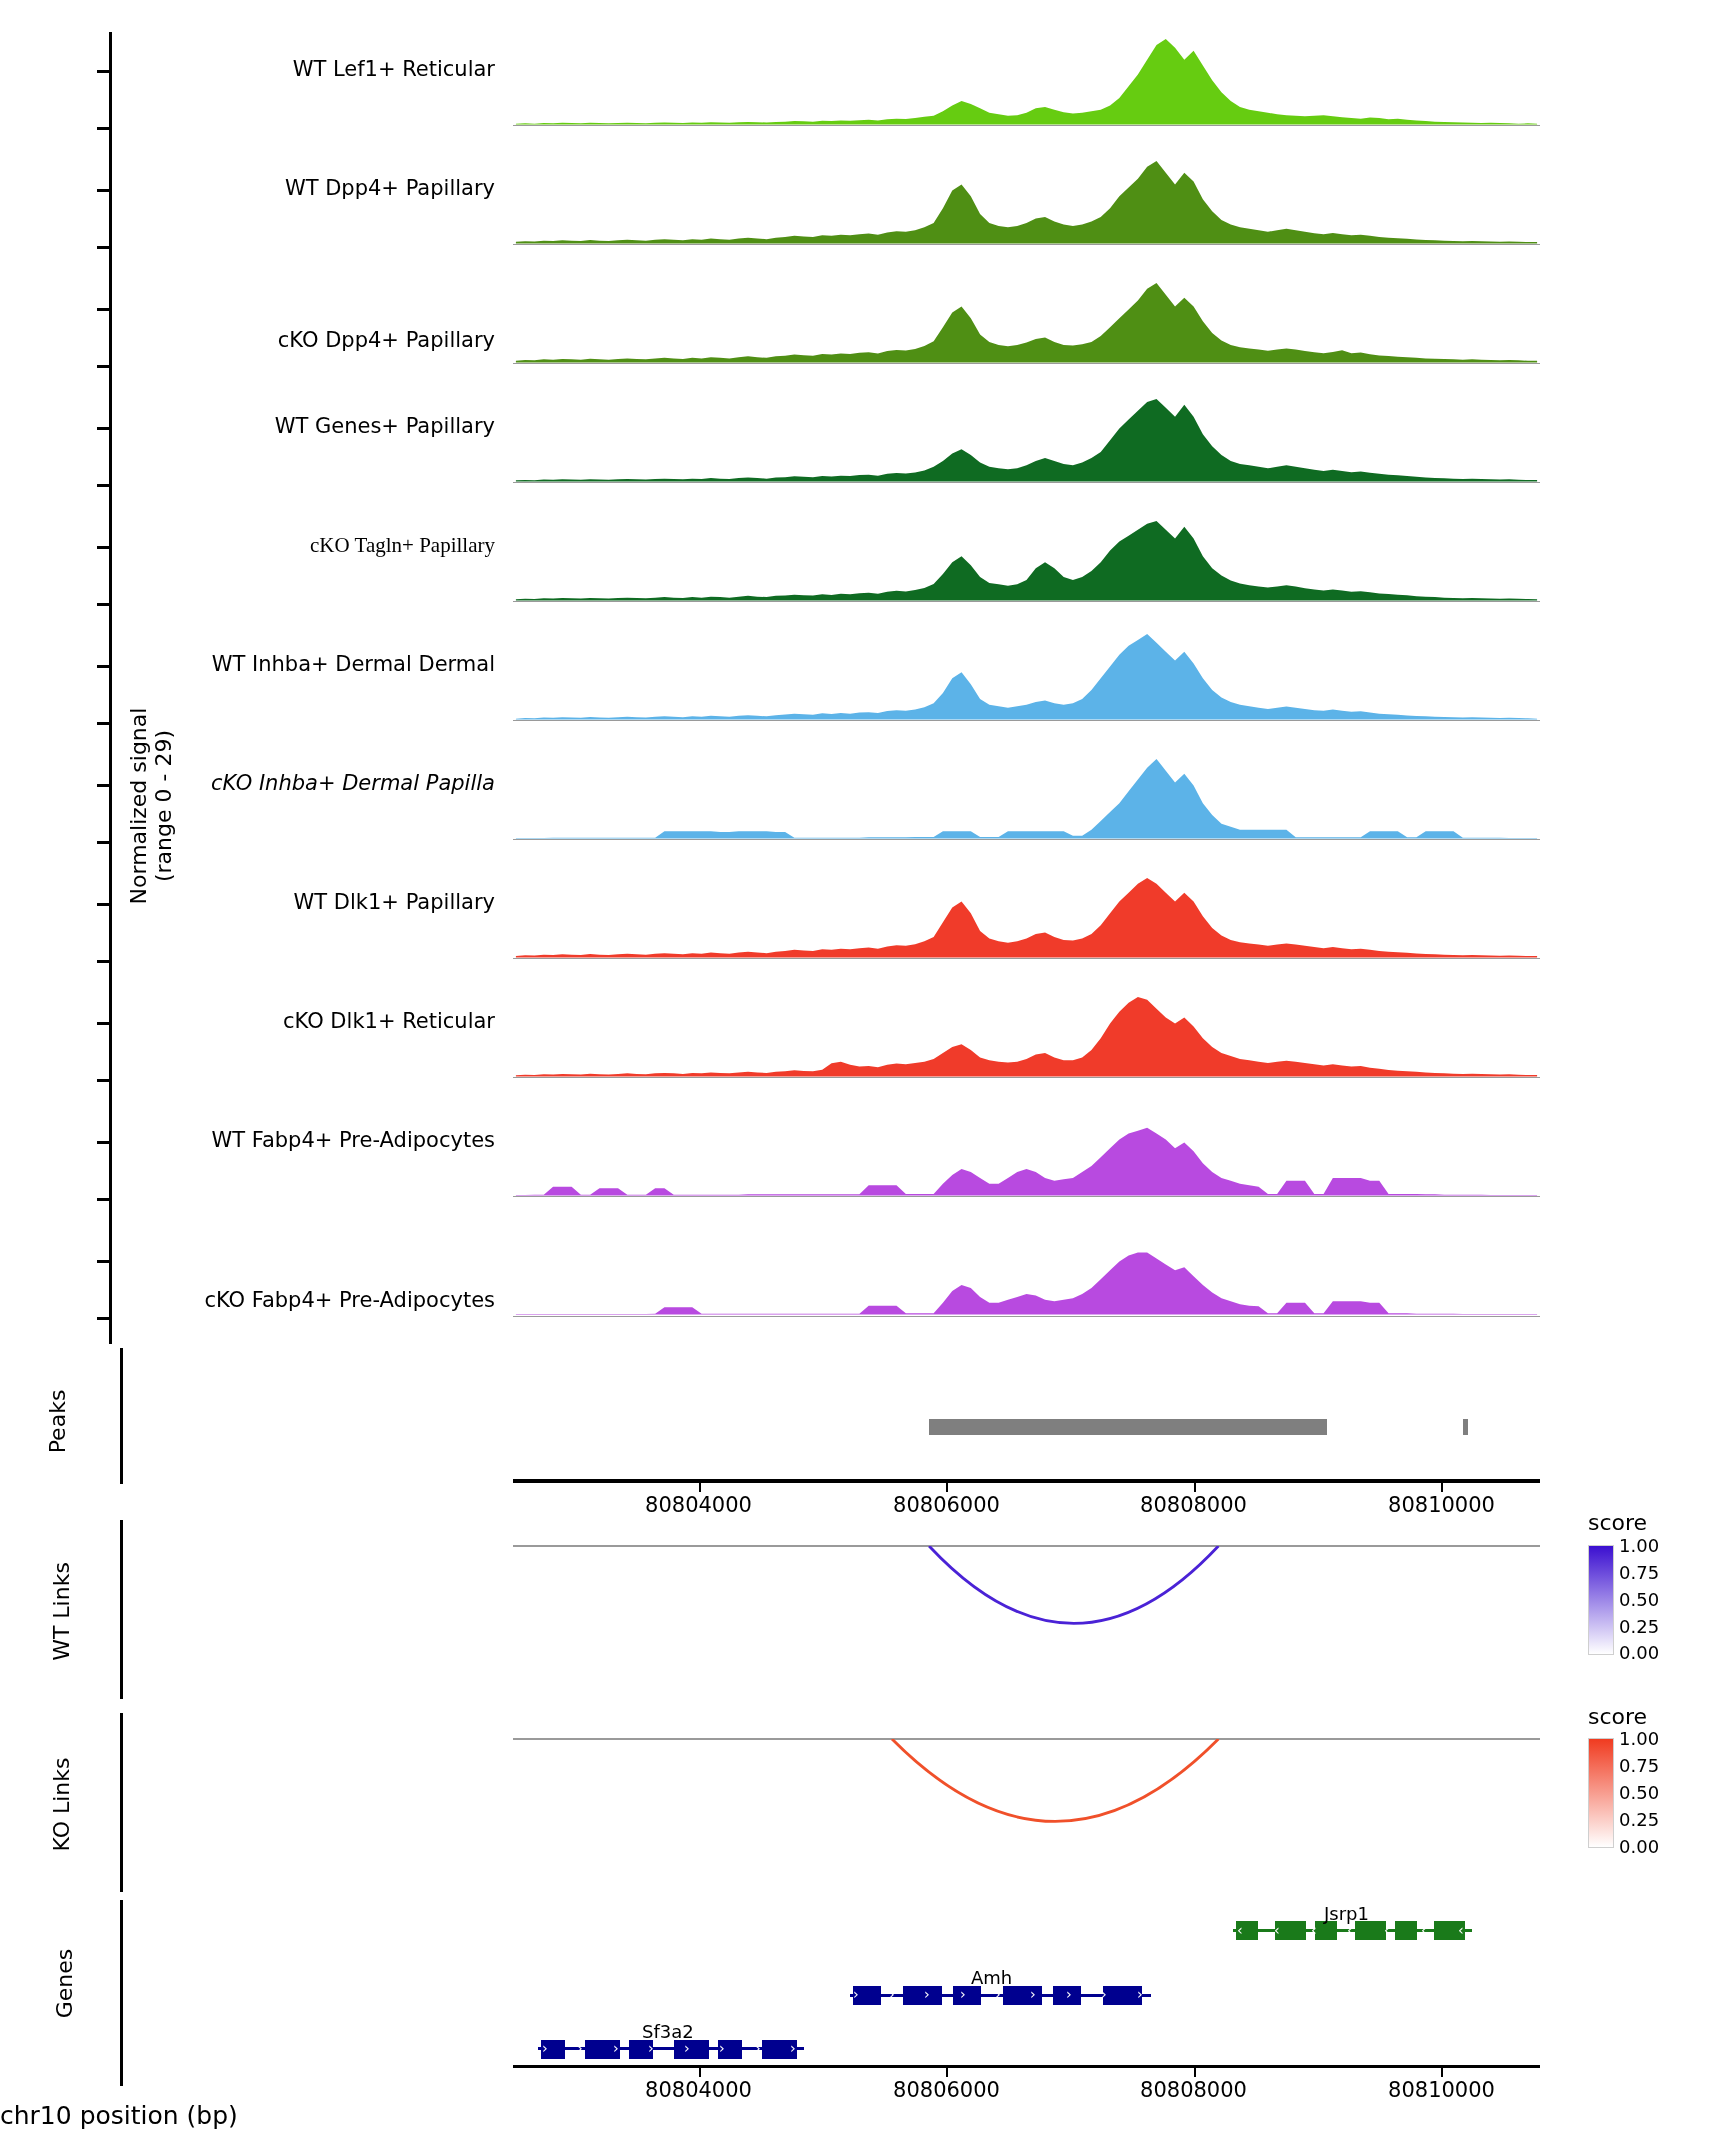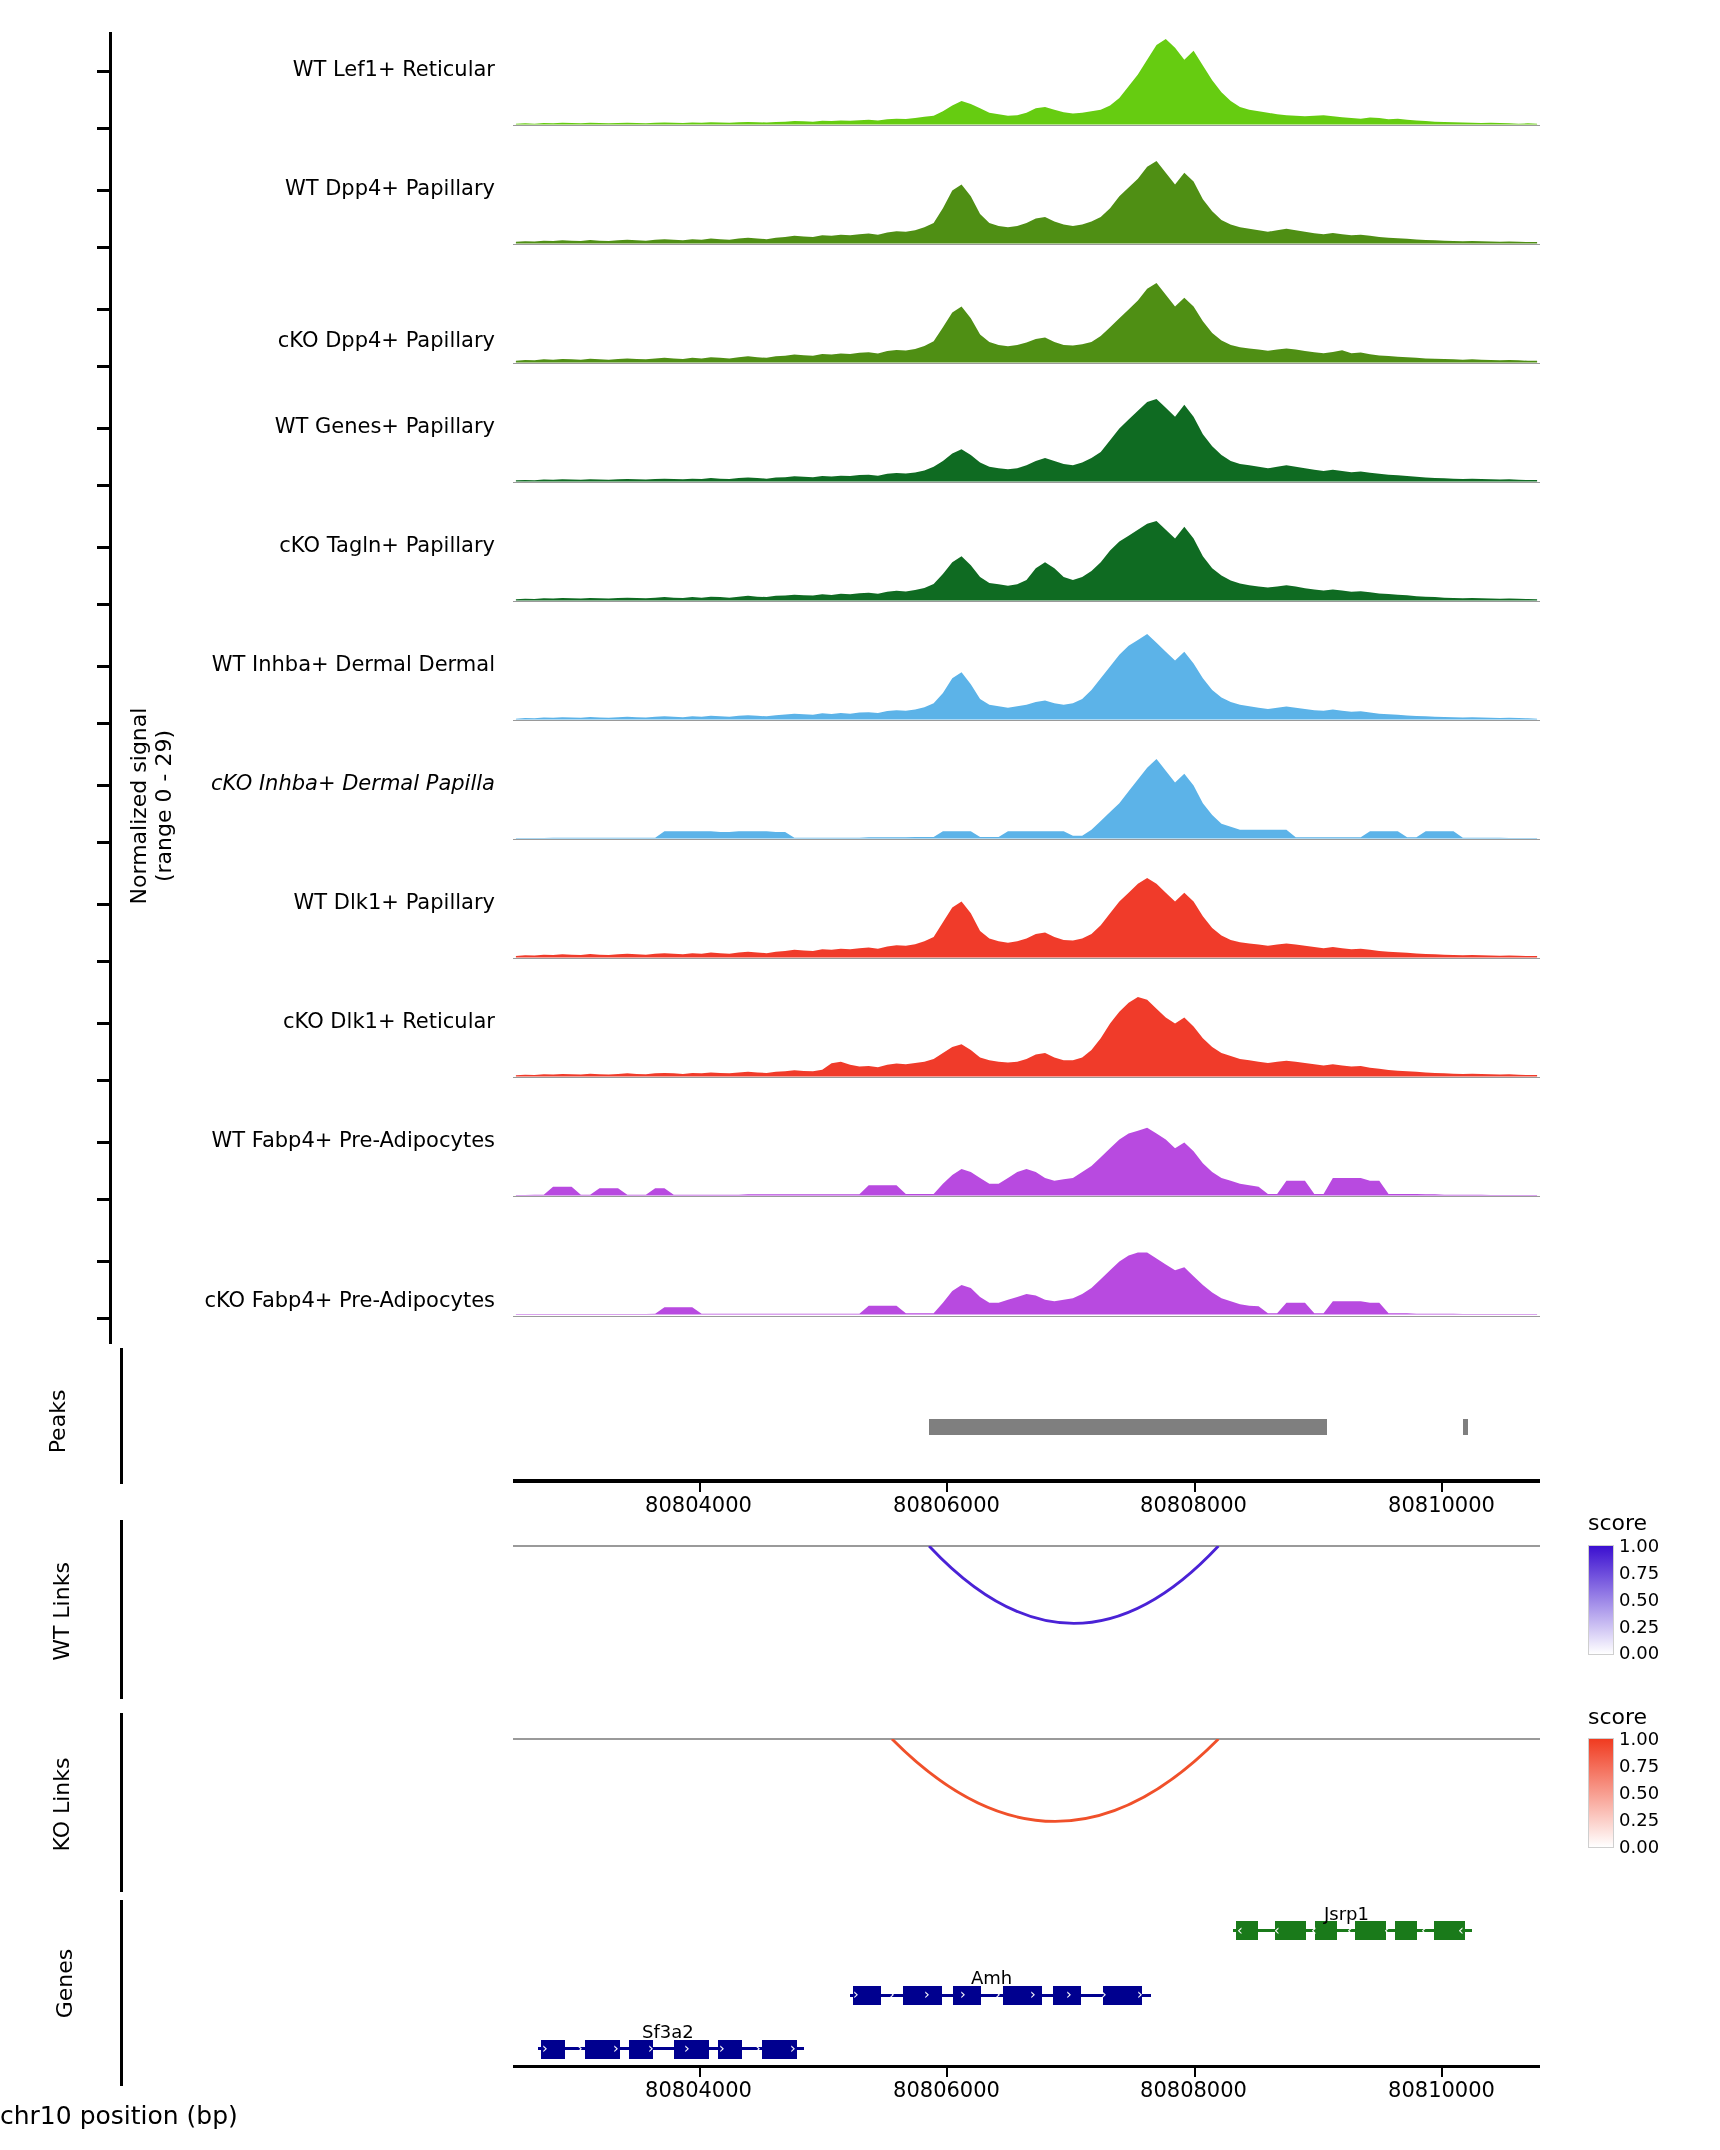--- a/index.html
+++ b/index.html
@@ -154,21 +154,21 @@
           <path d="M 0 120 L 0.0 117.5 L 13.0 116.3 L 26.0 116.7 L 39.1 115.4 L 52.1 115.9 L 65.1 115.0 L 78.1 115.4 L 91.1 115.9 L 104.1 114.6 L 117.2 115.4 L 130.2 115.9 L 143.2 115.0 L 156.2 114.2 L 169.2 115.0 L 182.3 115.4 L 195.3 114.2 L 208.3 113.4 L 221.3 114.2 L 234.3 115.0 L 247.3 113.4 L 260.4 114.2 L 273.4 112.6 L 286.4 113.4 L 299.4 114.2 L 312.4 112.6 L 325.5 111.3 L 338.5 112.6 L 351.5 113.4 L 364.5 111.3 L 377.5 110.5 L 390.5 108.8 L 403.6 109.7 L 416.6 110.5 L 429.6 108.0 L 442.6 108.8 L 455.6 107.2 L 468.7 108.0 L 481.7 106.3 L 494.7 105.5 L 507.7 107.2 L 520.7 103.9 L 533.7 102.2 L 546.8 103.0 L 559.8 101.0 L 572.8 96.8 L 585.8 90.2 L 598.8 70.3 L 611.9 49.7 L 624.9 41.4 L 637.9 57.9 L 650.9 80.7 L 663.9 91.0 L 676.9 95.2 L 690.0 97.2 L 703.0 95.2 L 716.0 91.9 L 729.0 86.9 L 742.0 84.8 L 755.1 91.0 L 768.1 95.2 L 781.1 96.0 L 794.1 94.3 L 807.1 91.0 L 820.1 82.8 L 833.2 70.3 L 846.2 57.9 L 859.2 45.5 L 872.2 33.1 L 885.2 16.6 L 898.3 8.3 L 911.3 24.8 L 924.3 41.4 L 937.3 29.0 L 950.3 41.4 L 963.3 62.1 L 976.4 78.6 L 989.4 89.0 L 1002.4 95.2 L 1015.4 98.5 L 1028.4 100.1 L 1041.5 101.8 L 1054.5 103.4 L 1067.5 101.8 L 1080.5 100.1 L 1093.5 101.8 L 1106.5 103.9 L 1119.6 105.5 L 1132.6 106.8 L 1145.6 105.1 L 1158.6 102.6 L 1171.6 106.8 L 1184.7 105.9 L 1197.7 108.4 L 1210.7 110.1 L 1223.7 110.9 L 1236.7 111.7 L 1249.7 112.6 L 1262.8 113.4 L 1275.8 114.2 L 1288.8 114.6 L 1301.8 115.0 L 1314.8 115.4 L 1327.9 115.9 L 1340.9 115.4 L 1353.9 115.9 L 1366.9 116.3 L 1379.9 116.7 L 1392.9 116.3 L 1406.0 116.7 L 1419.0 117.5 L 1432.0 117.5 L 1432 120 Z" fill="#4f8f14"></path>
         </svg>
       </div>
       <div class="track-label" style="top: 414px; right: 1226px;">WT Genes+ Papillary</div>
       <div class="track-base" style="left: 513px; top: 482px; width: 1027px;"></div>
       <div class="track-canvas" style="left: 513px; top: 396px; width: 1027px; height: 87px;">
         <svg width="1027" height="87" viewBox="0 0 1432 122">
           <path d="M 0 120 L 0.0 118.3 L 13.0 117.9 L 26.0 118.3 L 39.1 117.1 L 52.1 117.5 L 65.1 116.7 L 78.1 117.1 L 91.1 117.5 L 104.1 116.7 L 117.2 117.1 L 130.2 117.5 L 143.2 116.7 L 156.2 116.3 L 169.2 116.7 L 182.3 117.1 L 195.3 116.3 L 208.3 115.9 L 221.3 116.3 L 234.3 116.7 L 247.3 115.9 L 260.4 116.3 L 273.4 115.0 L 286.4 115.9 L 299.4 116.3 L 312.4 115.0 L 325.5 114.2 L 338.5 115.0 L 351.5 115.9 L 364.5 114.2 L 377.5 113.8 L 390.5 112.6 L 403.6 113.4 L 416.6 113.8 L 429.6 112.1 L 442.6 113.0 L 455.6 111.7 L 468.7 112.1 L 481.7 110.9 L 494.7 110.5 L 507.7 111.7 L 520.7 109.2 L 533.7 108.0 L 546.8 108.8 L 559.8 107.2 L 572.8 104.3 L 585.8 99.3 L 598.8 91.0 L 611.9 80.7 L 624.9 74.5 L 637.9 82.8 L 650.9 93.1 L 663.9 99.3 L 676.9 101.4 L 690.0 102.6 L 703.0 101.4 L 716.0 97.2 L 729.0 91.0 L 742.0 86.9 L 755.1 91.0 L 768.1 95.2 L 781.1 97.2 L 794.1 93.1 L 807.1 86.9 L 820.1 78.6 L 833.2 62.1 L 846.2 45.5 L 859.2 33.1 L 872.2 20.7 L 885.2 8.3 L 898.3 4.1 L 911.3 16.6 L 924.3 29.0 L 937.3 12.4 L 950.3 29.0 L 963.3 53.8 L 976.4 70.3 L 989.4 82.8 L 1002.4 91.0 L 1015.4 95.2 L 1028.4 97.2 L 1041.5 99.3 L 1054.5 101.4 L 1067.5 99.3 L 1080.5 97.2 L 1093.5 99.3 L 1106.5 101.4 L 1119.6 103.4 L 1132.6 105.1 L 1145.6 103.4 L 1158.6 105.1 L 1171.6 106.8 L 1184.7 105.9 L 1197.7 107.6 L 1210.7 109.2 L 1223.7 110.5 L 1236.7 111.3 L 1249.7 112.1 L 1262.8 113.4 L 1275.8 114.2 L 1288.8 115.0 L 1301.8 115.4 L 1314.8 115.9 L 1327.9 116.3 L 1340.9 115.9 L 1353.9 116.3 L 1366.9 116.7 L 1379.9 117.1 L 1392.9 116.7 L 1406.0 117.5 L 1419.0 117.9 L 1432.0 117.9 L 1432 120 Z" fill="#0f6b22"></path>
         </svg>
       </div>
-      <div class="track-label" style="top: 533px; right: 1226px;">cKO Tagln+ Papillary</div>
+      <div class="track-label" style="top: 533px; right: 1226px; font-family: Liberation Serif, serif;">cKO Tagln+ Papillary</div>
       <div class="track-base" style="left: 513px; top: 601px; width: 1027px;"></div>
       <div class="track-canvas" style="left: 513px; top: 515px; width: 1027px; height: 87px;">
         <svg width="1027" height="87" viewBox="0 0 1432 122">
           <path d="M 0 120 L 0.0 118.3 L 13.0 117.5 L 26.0 117.9 L 39.1 116.7 L 52.1 117.1 L 65.1 116.3 L 78.1 116.7 L 91.1 117.1 L 104.1 116.3 L 117.2 116.7 L 130.2 117.1 L 143.2 116.3 L 156.2 115.9 L 169.2 116.3 L 182.3 116.7 L 195.3 115.9 L 208.3 115.0 L 221.3 115.9 L 234.3 116.3 L 247.3 115.0 L 260.4 115.9 L 273.4 114.6 L 286.4 115.0 L 299.4 115.9 L 312.4 114.6 L 325.5 113.4 L 338.5 114.6 L 351.5 115.0 L 364.5 113.4 L 377.5 113.0 L 390.5 111.7 L 403.6 112.6 L 416.6 113.0 L 429.6 111.3 L 442.6 112.1 L 455.6 110.5 L 468.7 111.3 L 481.7 109.7 L 494.7 109.2 L 507.7 110.5 L 520.7 107.6 L 533.7 106.3 L 546.8 107.2 L 559.8 105.1 L 572.8 102.2 L 585.8 96.8 L 598.8 82.8 L 611.9 66.2 L 624.9 57.9 L 637.9 70.3 L 650.9 86.9 L 663.9 95.2 L 676.9 97.2 L 690.0 99.3 L 703.0 97.2 L 716.0 91.0 L 729.0 74.5 L 742.0 66.2 L 755.1 74.5 L 768.1 86.9 L 781.1 91.0 L 794.1 86.9 L 807.1 78.6 L 820.1 66.2 L 833.2 49.7 L 846.2 37.2 L 859.2 29.0 L 872.2 20.7 L 885.2 12.4 L 898.3 8.3 L 911.3 20.7 L 924.3 33.1 L 937.3 16.6 L 950.3 33.1 L 963.3 57.9 L 976.4 74.5 L 989.4 84.8 L 1002.4 91.9 L 1015.4 96.0 L 1028.4 98.5 L 1041.5 100.1 L 1054.5 101.8 L 1067.5 100.1 L 1080.5 98.5 L 1093.5 100.1 L 1106.5 102.6 L 1119.6 104.3 L 1132.6 105.9 L 1145.6 104.3 L 1158.6 105.9 L 1171.6 107.6 L 1184.7 106.8 L 1197.7 108.4 L 1210.7 110.1 L 1223.7 110.9 L 1236.7 111.7 L 1249.7 112.6 L 1262.8 113.8 L 1275.8 114.6 L 1288.8 115.0 L 1301.8 115.9 L 1314.8 116.3 L 1327.9 116.7 L 1340.9 116.3 L 1353.9 116.7 L 1366.9 117.1 L 1379.9 117.5 L 1392.9 117.1 L 1406.0 117.5 L 1419.0 117.9 L 1432.0 118.3 L 1432 120 Z" fill="#0f6b22"></path>
         </svg>
       </div>
       <div class="track-label" style="top: 652px; right: 1226px;">WT Inhba+ Dermal Dermal</div>
       <div class="track-base" style="left: 513px; top: 720px; width: 1027px;"></div>
       <div class="track-canvas" style="left: 513px; top: 634px; width: 1027px; height: 87px;">
         <svg width="1027" height="87" viewBox="0 0 1432 122">

